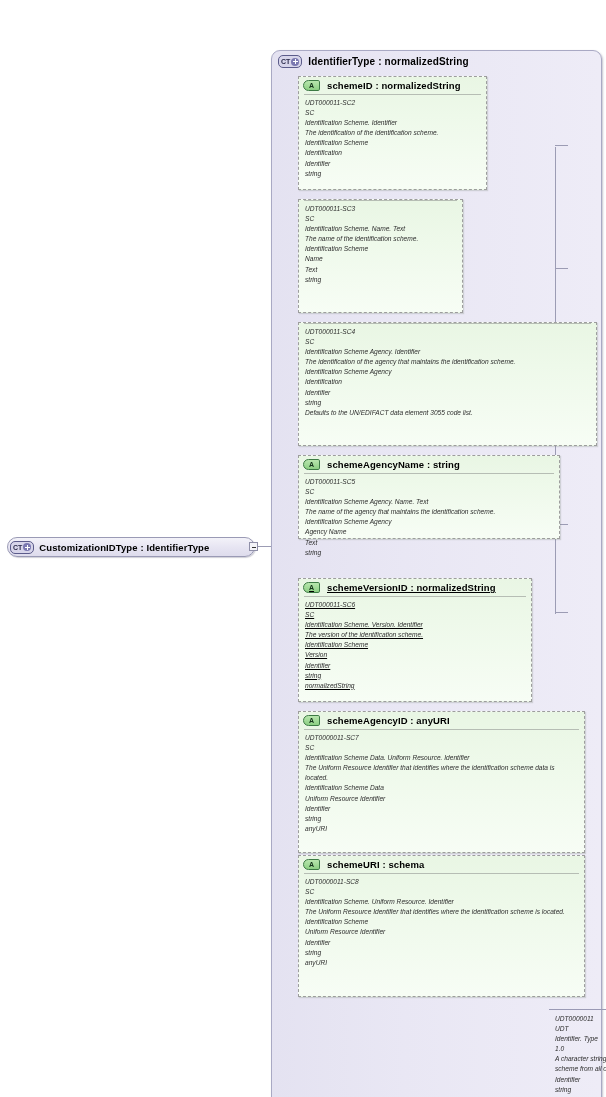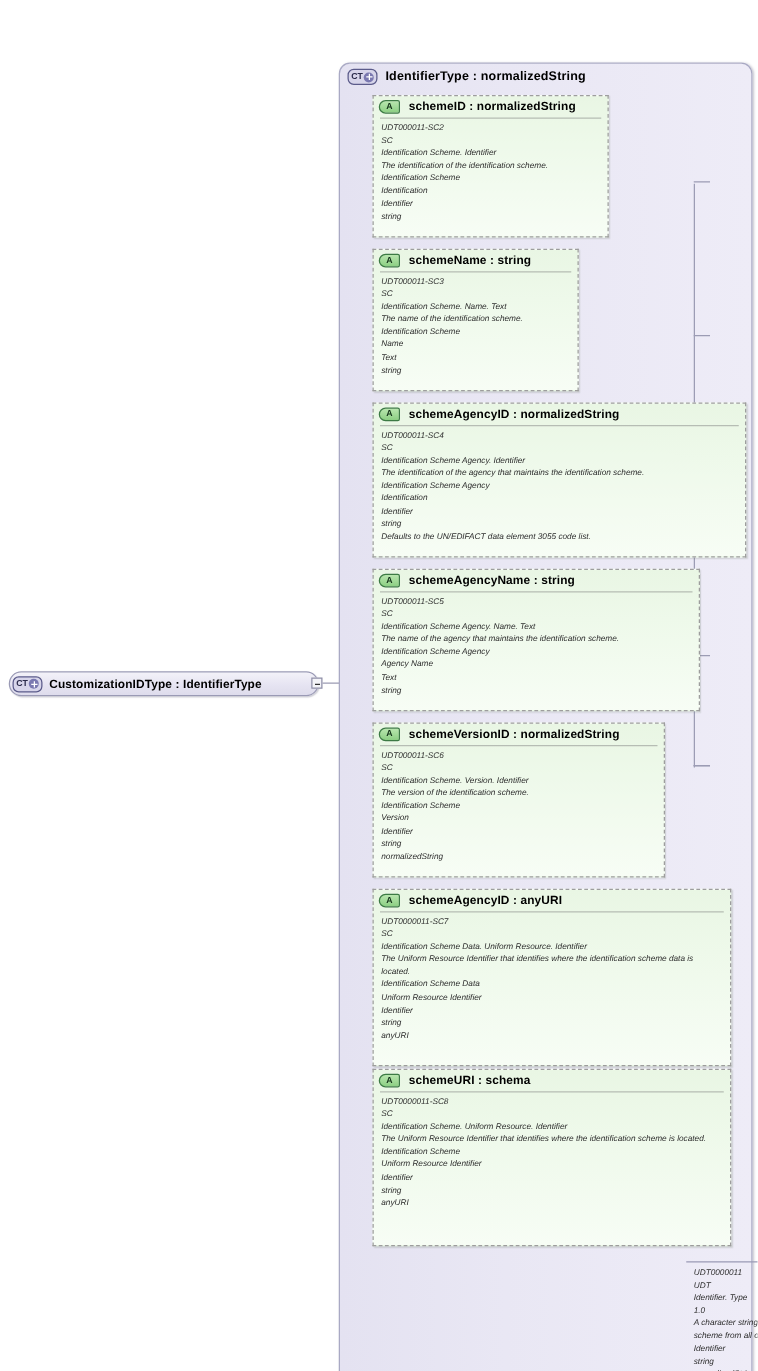--- a/index.html
+++ b/index.html
@@ -159,81 +159,69 @@
           <div>Identification Scheme. Identifier</div>
           <div>The identification of the identification scheme.</div>
           <div>Identification Scheme</div>
           <div>Identification</div>
           <div>Identifier</div>
           <div>string</div>
         </div>
       </div>
       <div class="tree-stub" style="top: 217px;"></div>
       <div class="attr" style="left: 26px; top: 148px; width: 165px; height: 114px;">
-        <div class="attr-head">
-          <div class="a-badge">
-            <span>A</span>
-          </div>
-          <div class="attr-name">schemeName : string</div>
-        </div>
         <div class="attr-sep"></div>
         <div class="attr-doc">
           <div>UDT000011-SC3</div>
           <div>SC</div>
           <div>Identification Scheme. Name. Text</div>
           <div>The name of the identification scheme.</div>
           <div>Identification Scheme</div>
           <div>Name</div>
           <div>Text</div>
           <div>string</div>
         </div>
       </div>
       <div class="tree-stub" style="top: 340px;"></div>
       <div class="attr" style="left: 26px; top: 271px; width: 299px; height: 124px;">
-        <div class="attr-head">
-          <div class="a-badge">
-            <span>A</span>
-          </div>
-          <div class="attr-name">schemeAgencyID : normalizedString</div>
-        </div>
         <div class="attr-sep"></div>
         <div class="attr-doc">
           <div>UDT000011-SC4</div>
           <div>SC</div>
           <div>Identification Scheme Agency. Identifier</div>
           <div>The identification of the agency that maintains the identification scheme.</div>
           <div>Identification Scheme Agency</div>
           <div>Identification</div>
           <div>Identifier</div>
           <div>string</div>
           <div>Defaults to the UN/EDIFACT data element 3055 code list.</div>
         </div>
       </div>
       <div class="tree-stub" style="top: 473px;"></div>
-      <div class="attr" style="left: 26px; top: 404px; width: 262px; height: 114px;">
+      <div class="attr" style="left: 26px; top: 404px; width: 262px; height: 84px;">
         <div class="attr-head">
           <div class="a-badge">
             <span>A</span>
           </div>
           <div class="attr-name">schemeAgencyName : string</div>
         </div>
         <div class="attr-sep"></div>
         <div class="attr-doc">
           <div>UDT000011-SC5</div>
           <div>SC</div>
           <div>Identification Scheme Agency. Name. Text</div>
           <div>The name of the agency that maintains the identification scheme.</div>
           <div>Identification Scheme Agency</div>
           <div>Agency Name</div>
           <div>Text</div>
           <div>string</div>
         </div>
       </div>
       <div class="tree-stub" style="top: 561px;"></div>
-      <div class="attr" style="left: 26px; top: 527px; width: 234px; height: 124px;">
+      <div class="attr" style="left: 26px; top: 527px; width: 234px; height: 124px; text-decoration: underline;">
         <div class="attr-head">
           <div class="a-badge">
             <span>A</span>
           </div>
           <div class="attr-name">schemeVersionID : normalizedString</div>
         </div>
         <div class="attr-sep"></div>
         <div class="attr-doc">
           <div>UDT000011-SC6</div>
           <div>SC</div>

